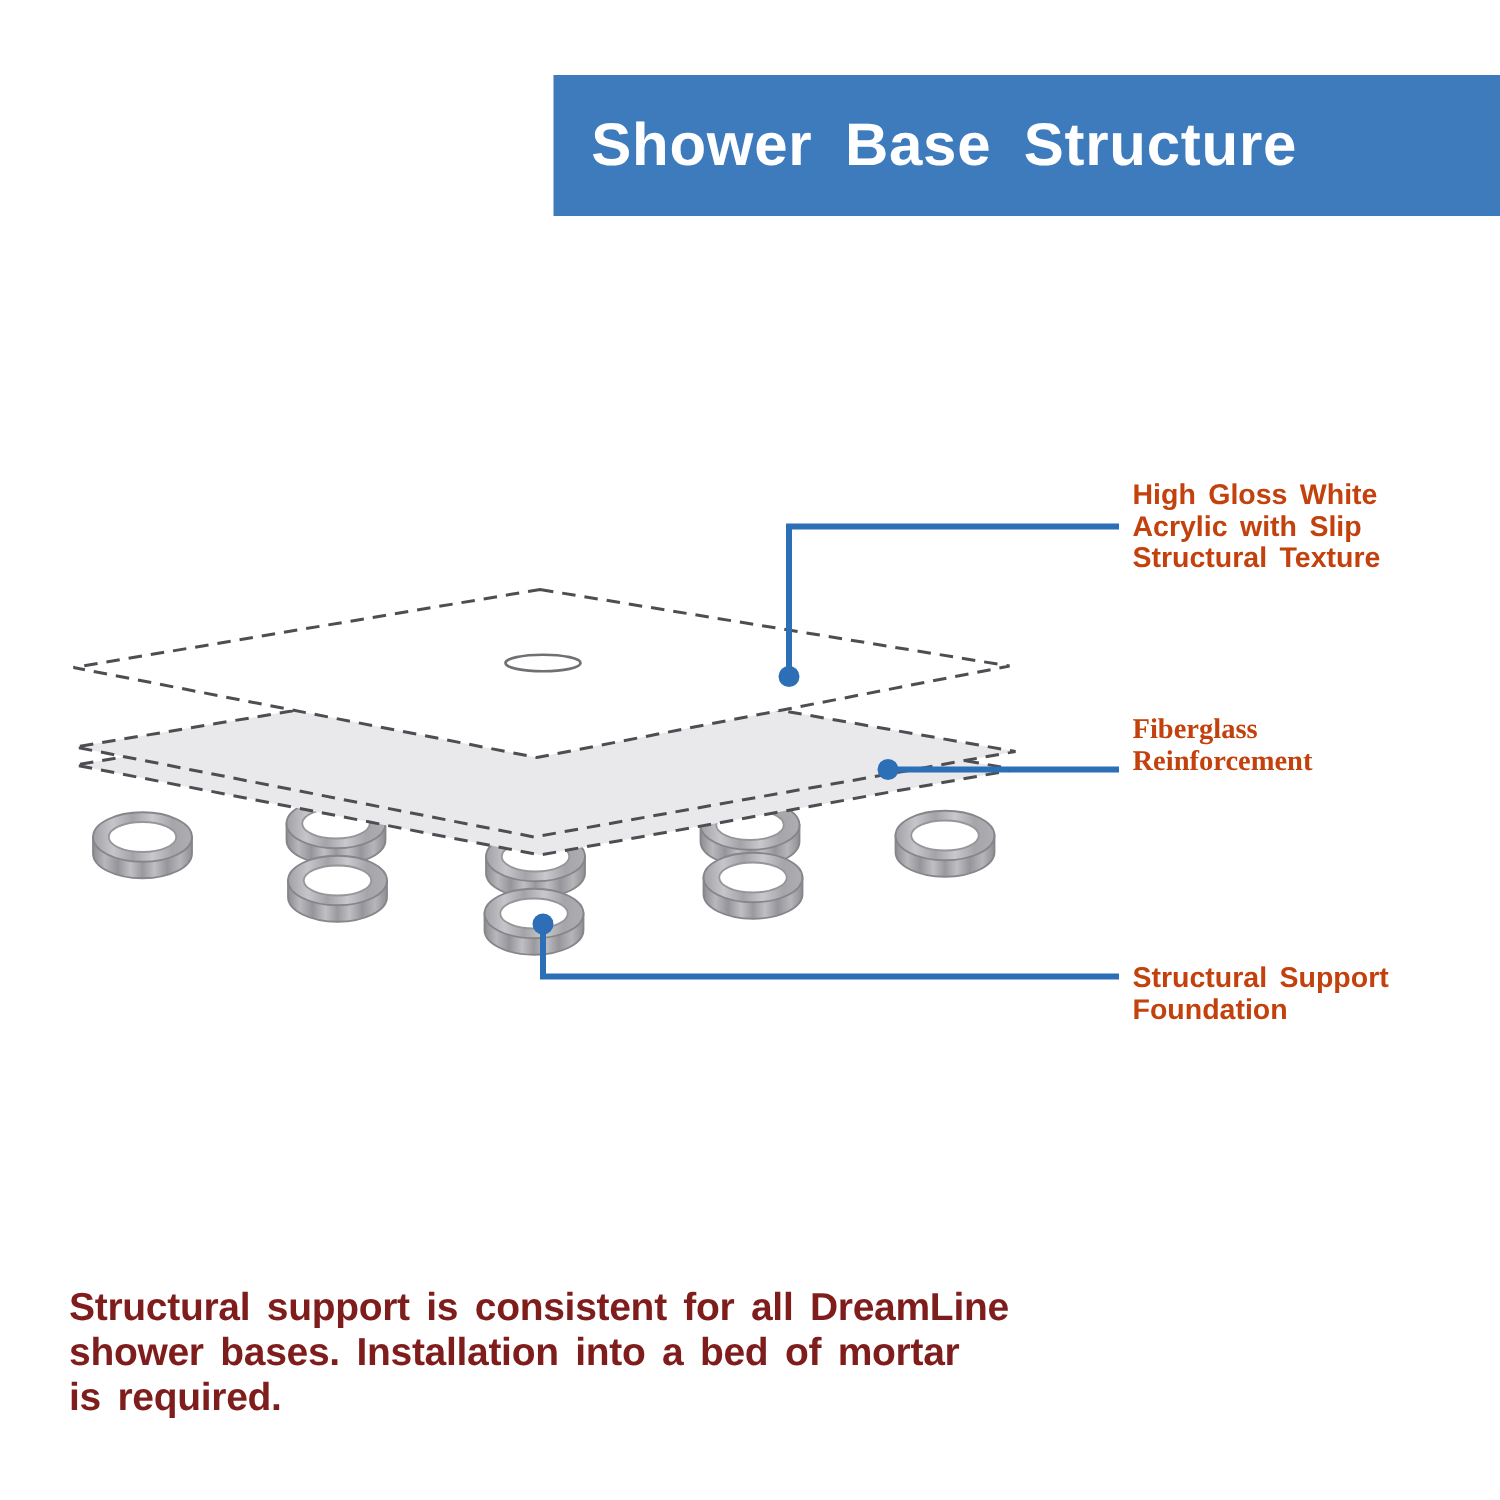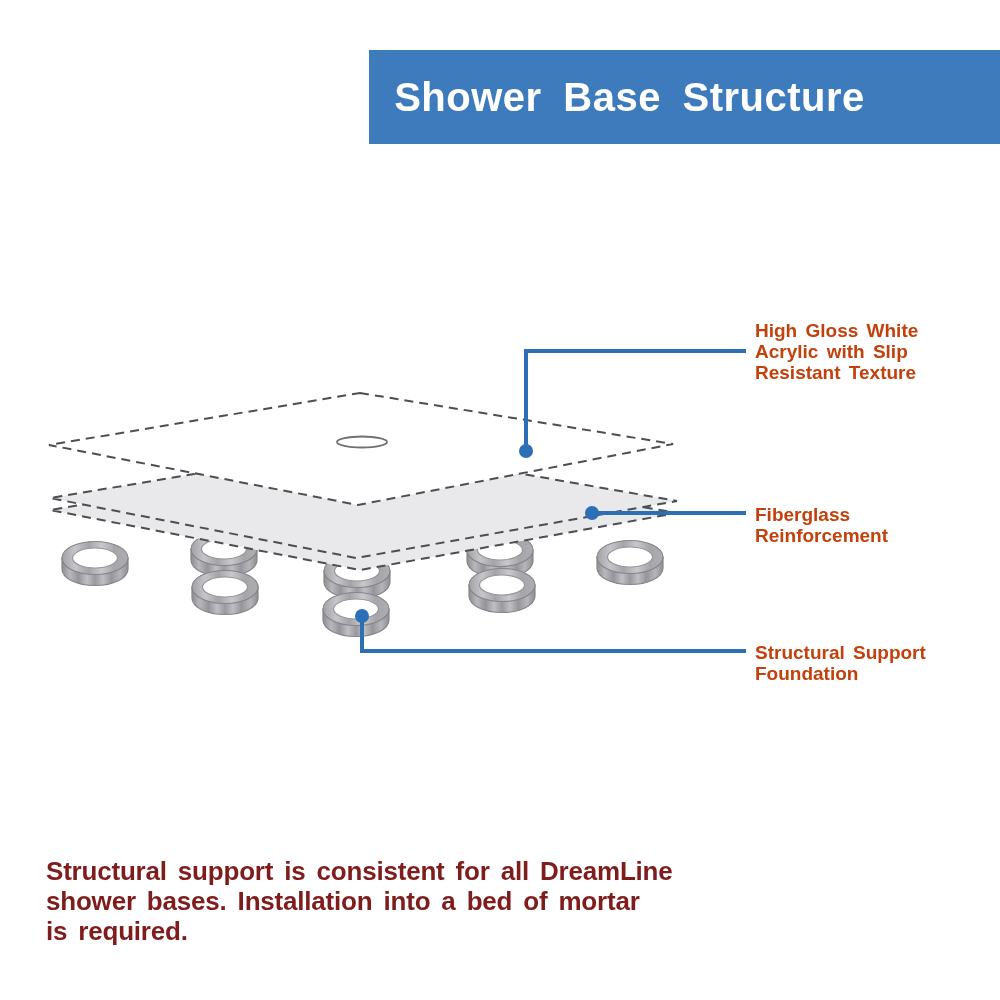--- a/index.html
+++ b/index.html
@@ -11,21 +11,21 @@
           display:flex;align-items:center;justify-content:center;padding-right:110px;box-sizing:border-box;}
   .banner h1{margin:0;color:#ffffff;font-size:40px;letter-spacing:.5px;word-spacing:10px;white-space:nowrap;}
 
   
   .diagram{position:absolute;left:0;top:0;width:1000px;height:1000px;}
 
   
   .callout{position:absolute;left:755px;color:#c2410c;font-size:19px;line-height:21px;
            word-spacing:3px;white-space:nowrap;}
   .callout-acrylic{top:320px;}
-  .callout-fiberglass{top:504px;}
+  .callout-fiberglass{top:476px;font-family:Liberation Serif, serif;}
   .callout-foundation{top:630px;margin-top:12px;}
 
   
   .footer-note{position:absolute;left:46px;top:856px;margin:0;color:#7f1d1d;font-size:26px;
                line-height:30px;letter-spacing:-.2px;word-spacing:4px;white-space:nowrap;}
 </style>
 </head>
 <body>
 
 <div class="page">
@@ -92,21 +92,21 @@
       <path d="M 362 616 L 362 651 L 746 651"></path>
       <circle cx="526" cy="451" r="7" fill="#2d6fb7" stroke="none"></circle>
       <circle cx="592" cy="513" r="7" fill="#2d6fb7" stroke="none"></circle>
       <circle cx="362" cy="616" r="7" fill="#2d6fb7" stroke="none"></circle>
     </g>
   </svg>
 
   <div class="callout callout-acrylic">
     <span>High Gloss White</span><br>
     <span>Acrylic with Slip</span><br>
-    <span>Resistant Texture</span>
+    <span>Structural Texture</span>
   </div>
 
   <div class="callout callout-fiberglass">
     <span>Fiberglass</span><br>
     <span>Reinforcement</span>
   </div>
 
   <div class="callout callout-foundation">
     <span>Structural Support</span><br>
     <span>Foundation</span>

